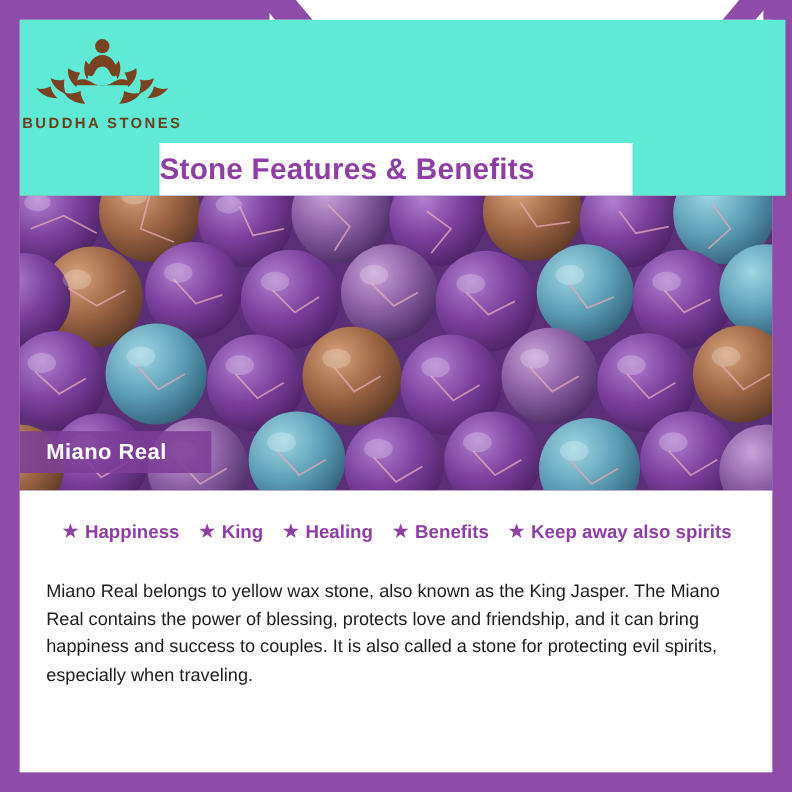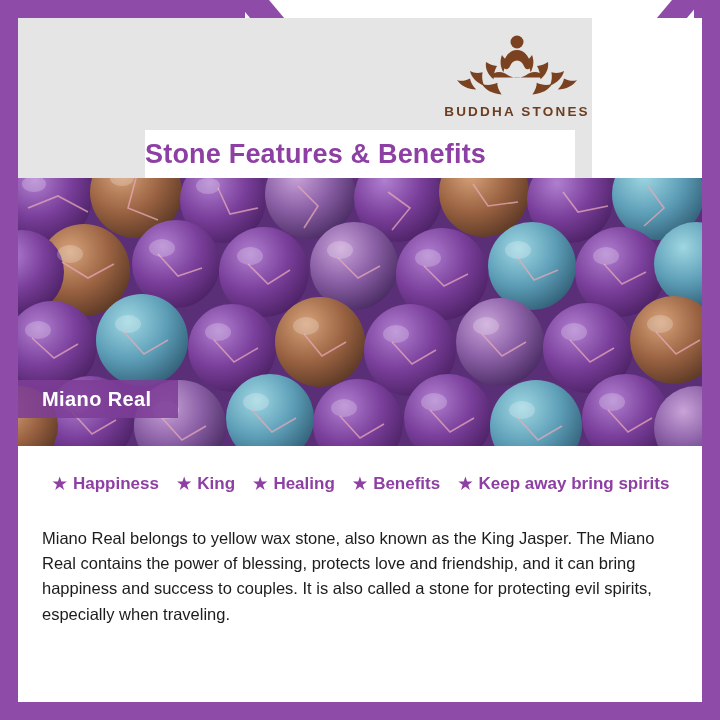--- a/index.html
+++ b/index.html
@@ -60,25 +60,25 @@
     width: 30px; height: 18px;
     background: #8e4ba8;
     transform: skewX(-40deg);
     transform-origin: top right;
   }
 
   
   .header {
     position: absolute;
     left: 18px; top: 18px;
-    width: 574px; height: 160px;
-    background: #e5e5e5;
+    width: 696px; height: 160px;
+    background: #5eead4;
     display: flex;
     flex-direction: column;
-    align-items: flex-end;
+    align-items: flex-start;
   }
   .logo-wrap {
     margin-top: 10px;
     display: flex;
     flex-direction: column;
     align-items: center;
   }
   .logo-mark { width: 150px; height: 72px; }
   .brand-name {
     margin-top: 4px;
@@ -114,23 +114,23 @@
     left: 18px; top: 178px;
     width: 684px; height: 268px;
     overflow: hidden;
     background: #6b3a8c;
   }
   .photo svg { display: block; }
 
   .caption {
     position: absolute;
     left: 18px;
-    top: 380px;
+    top: 392px;
     height: 38px;
-    padding: 0 26px 0 24px;
+    padding: 0 40px 0 24px;
     background: rgba(125, 62, 150, 0.88);
     display: flex;
     align-items: center;
     color: #ffffff;
     font-size: 20px;
     font-weight: 700;
     letter-spacing: 0.4px;
   }
 
   
@@ -345,19 +345,19 @@
       <span class="benefit">
         <span class="star">★</span>
         <span>Healing</span>
       </span>
       <span class="benefit">
         <span class="star">★</span>
         <span>Benefits</span>
       </span>
       <span class="benefit">
         <span class="star">★</span>
-        <span>Keep away bring spirits</span>
+        <span>Keep away also spirits</span>
       </span>
     </div>
     <p class="description">Miano Real belongs to yellow wax stone, also known as the King Jasper. The Miano Real contains the power of blessing, protects love and friendship, and it can bring happiness and success to couples. It is also called a stone for protecting evil spirits, especially when traveling.</p>
   </div>
 
 </div>
 
 </body></html>

